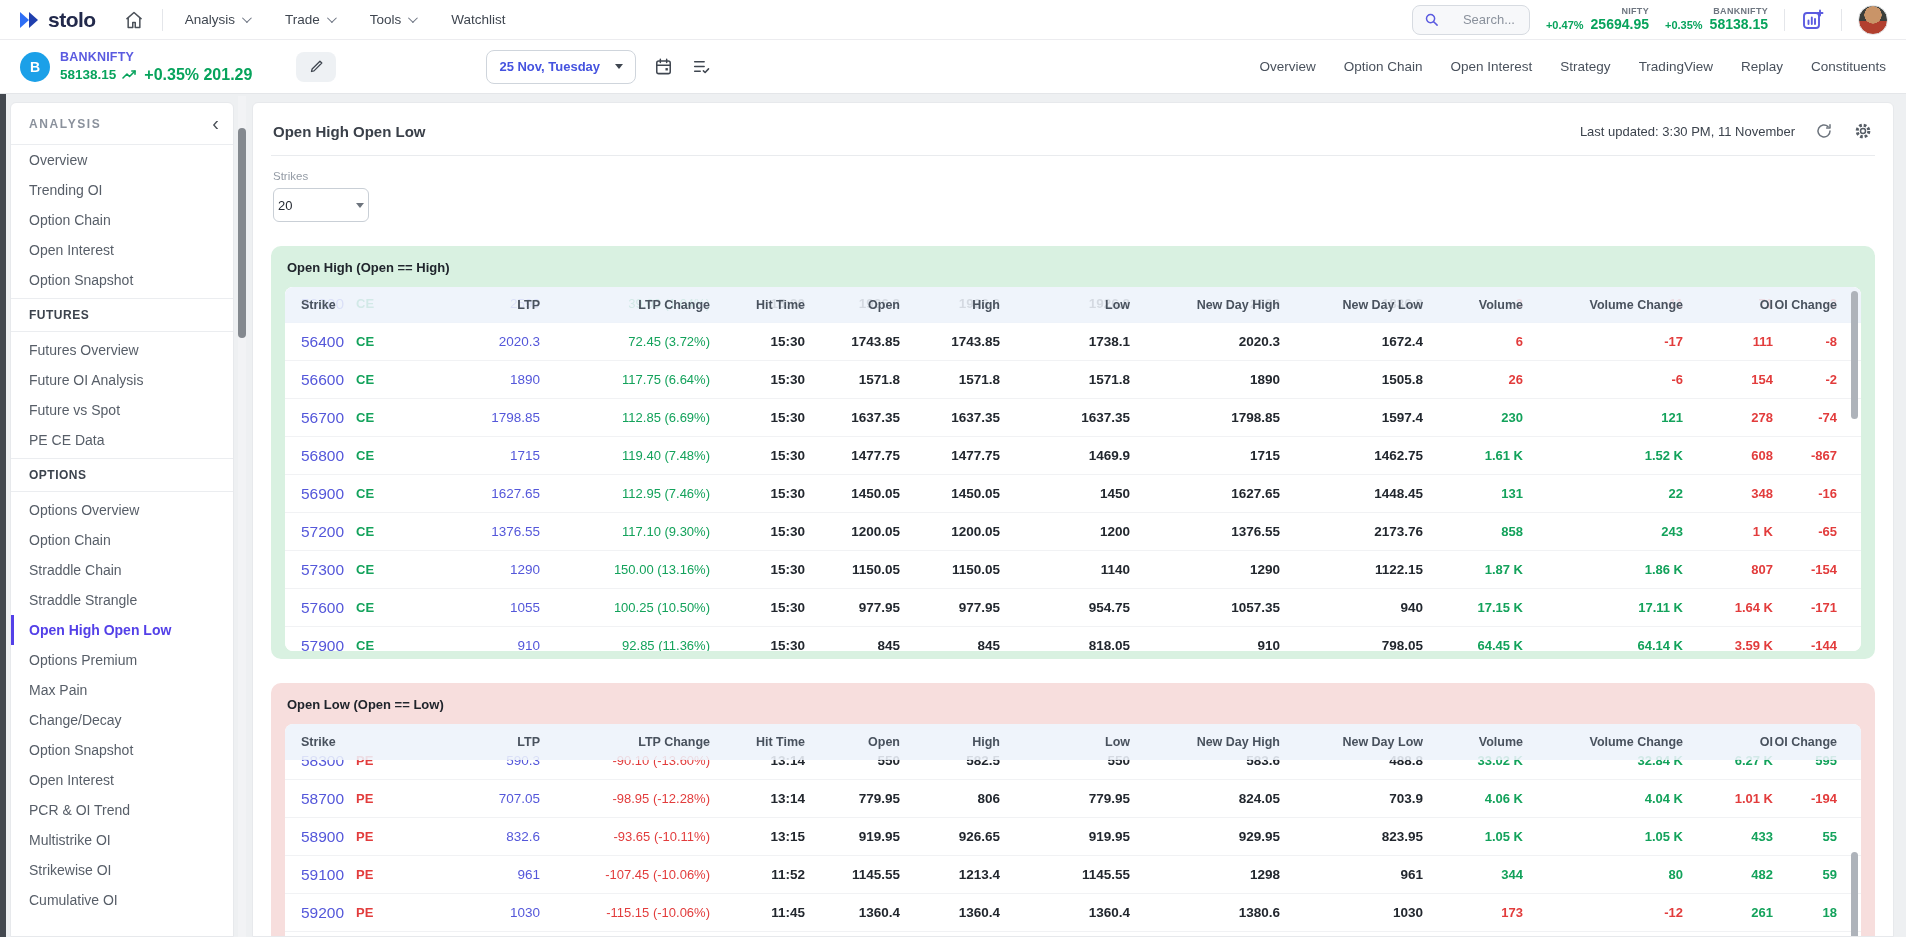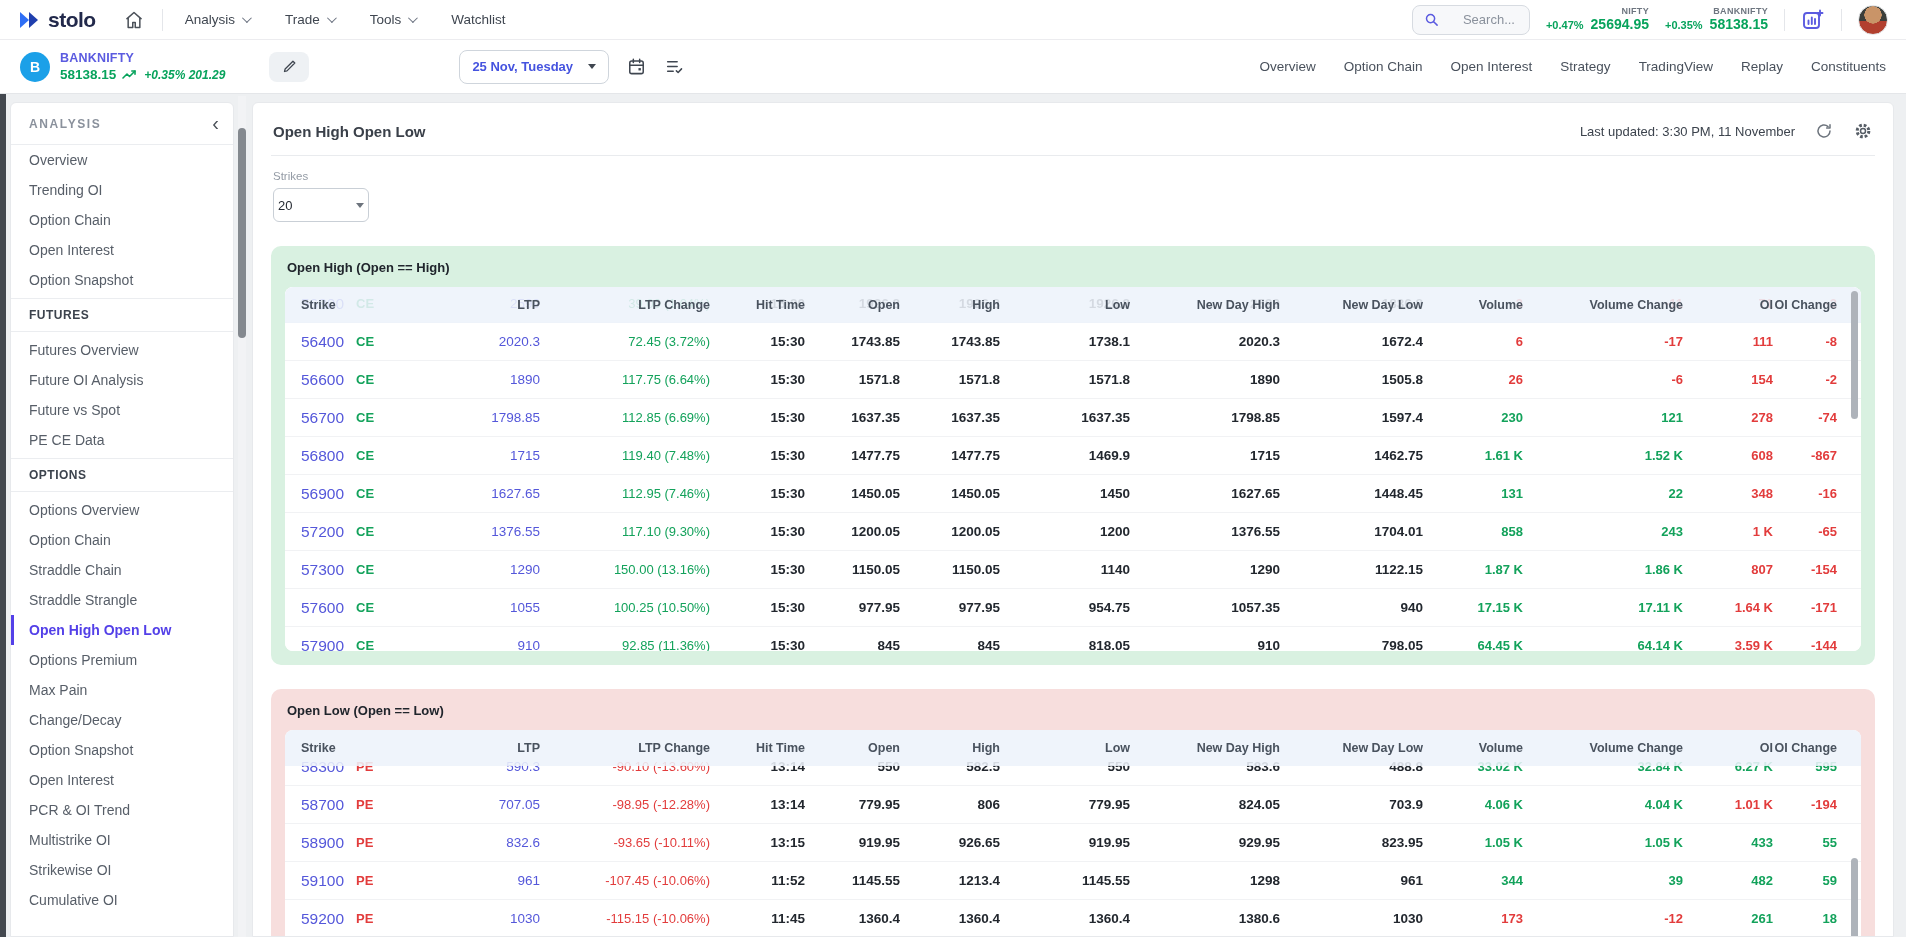--- a/index.html
+++ b/index.html
@@ -49,21 +49,21 @@
     position:absolute; top:40px; left:0; right:0; height:54px;
     background:#fff; border-bottom:1px solid #e4e6e9;
     display:flex; align-items:center; padding:0 20px; z-index:9;
   }
   .b-avatar { width:30px; height:30px; border-radius:50%; background:#1ba0e8; color:#fff;
     font-size:14px; font-weight:800; display:flex; align-items:center; justify-content:center; }
   .inst-col { margin-left:10px; display:flex; flex-direction:column; gap:2px; }
   .inst-symbol { font-size:12.5px; font-weight:700; color:#5b5be0; letter-spacing:0.2px; }
   .inst-price-row { display:flex; align-items:center; gap:6px; }
   .inst-price { font-size:13.5px; font-weight:800; color:#07a35c; }
-  .inst-chg { font-size:12px; font-weight:700; color:#07a35c;font-style:italic; }
+  .inst-chg { font-size:16px; font-weight:700; color:#07a35c; }
   .pencil-btn { margin-left:44px; width:40px; height:30px; border-radius:8px; background:#eef1f4;
     display:flex; align-items:center; justify-content:center; cursor:pointer; }
   .date-group { display:flex; align-items:center; gap:18px; margin-left:150px; }
   .date-box { width:150px; height:34px; border:1px solid #cfd5dc; border-radius:8px;
     display:flex; align-items:center; justify-content:space-between; padding:0 12px; cursor:pointer; }
   .date-text { font-size:13px; font-weight:700; color:#4553df; }
   .tri-down { width:0; height:0; border-left:4.5px solid transparent; border-right:4.5px solid transparent; border-top:5.5px solid #3f4650; }
   .inst-links { margin-left:auto; display:flex; align-items:center; gap:28px; }
   .inst-link { font-size:13.5px; color:#49515c; cursor:pointer; white-space:nowrap; }
 
@@ -102,21 +102,21 @@
   .icon-btn { cursor:pointer; }
 
   .strikes-block { margin-top:14px; padding-left:2px; }
   .strikes-label { font-size:11.5px; color:#949ba5; }
   .strikes-select { margin-top:6px; width:96px; height:34px; border:1px solid #c9cfd6; border-radius:6px;
     display:flex; align-items:center; justify-content:space-between; padding:0 4px; cursor:pointer; background:#fff; }
   .strikes-value { font-size:13px; color:#262b33; }
   .sel-tri { width:0; height:0; border-left:4.5px solid transparent; border-right:4.5px solid transparent; border-top:5.5px solid #6d747d; }
 
   
-  .section-card { border-radius:10px; padding:12px 14px 14px 14px; }
+  .section-card { border-radius:10px; padding:12px 14px 8px 14px; }
   .section-card.green { margin-top:24px; background:#d9f1e1; }
   .section-card.pink  { margin-top:24px; background:#f7dedd; }
   .section-title { font-size:13px; font-weight:700; color:#20252c; margin:2px 0 12px 2px; }
 
   .tviewport { position:relative; overflow:hidden; border-radius:8px; background:#fff; }
   #oh-viewport { height:364px; }
   #ol-viewport { height:246px; }
 
   .tgrid { display:grid; align-items:center;
     grid-template-columns:145px 110px 170px 95px 95px 100px 130px 150px 143px 100px 160px 90px minmax(80px,1fr); }
@@ -456,21 +456,21 @@
               <span class="strike-num">57200</span>
               <span class="opt-type ce">CE</span>
             </div>
             <span class="ltp-val">1376.55</span>
             <span class="chg-val up">117.10 (9.30%)</span>
             <span class="darkcell">15:30</span>
             <span class="darkcell">1200.05</span>
             <span class="darkcell">1200.05</span>
             <span class="darkcell">1200</span>
             <span class="darkcell">1376.55</span>
-            <span class="darkcell">1704.01</span>
+            <span class="darkcell">2173.76</span>
             <span class="num up">858</span>
             <span class="num up">243</span>
             <span class="num dn">1 K</span>
             <span class="num dn">-65</span>
           </div>
           <div class="trow tgrid">
             <div class="cell c-strike">
               <span class="strike-num">57300</span>
               <span class="opt-type ce">CE</span>
             </div>
@@ -608,21 +608,21 @@
             </div>
             <span class="ltp-val">961</span>
             <span class="chg-val dn">-107.45 (-10.06%)</span>
             <span class="darkcell">11:52</span>
             <span class="darkcell">1145.55</span>
             <span class="darkcell">1213.4</span>
             <span class="darkcell">1145.55</span>
             <span class="darkcell">1298</span>
             <span class="darkcell">961</span>
             <span class="num up">344</span>
-            <span class="num up">39</span>
+            <span class="num up">80</span>
             <span class="num up">482</span>
             <span class="num up">59</span>
           </div>
           <div class="trow tgrid">
             <div class="cell c-strike">
               <span class="strike-num">59200</span>
               <span class="opt-type pe">PE</span>
             </div>
             <span class="ltp-val">1030</span>
             <span class="chg-val dn">-115.15 (-10.06%)</span>

